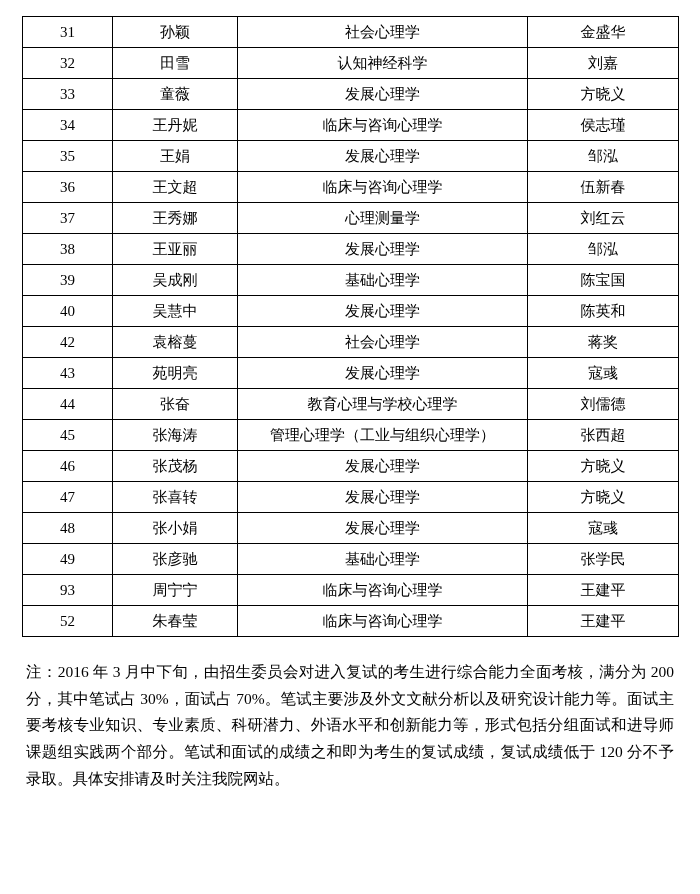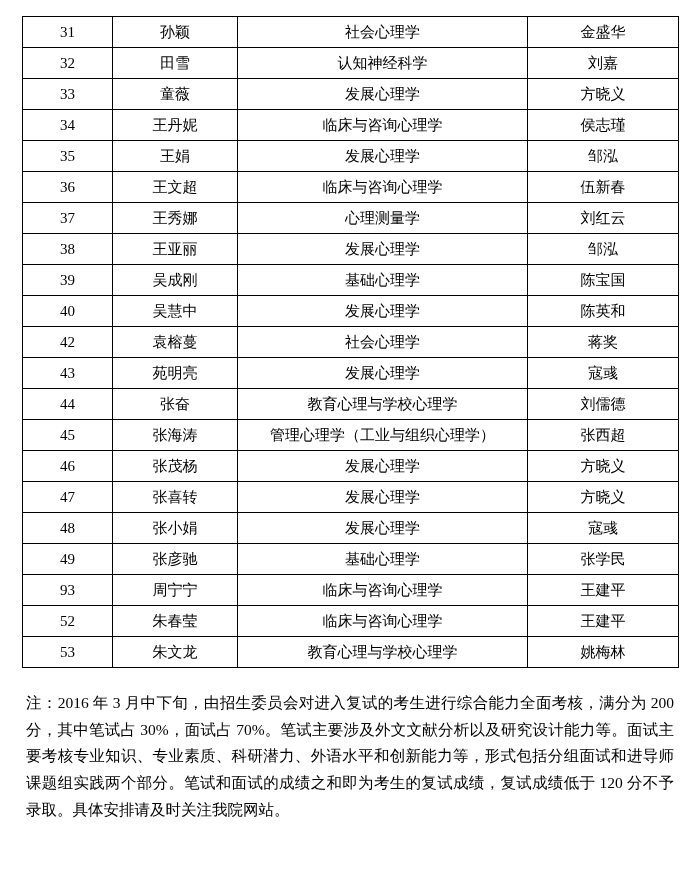--- a/index.html
+++ b/index.html
@@ -183,26 +183,20 @@
         <td>周宁宁</td>
         <td>临床与咨询心理学</td>
         <td>王建平</td>
       </tr>
       <tr>
         <td>52</td>
         <td>朱春莹</td>
         <td>临床与咨询心理学</td>
         <td>王建平</td>
       </tr>
-      <tr>
-        <td>53</td>
-        <td>朱文龙</td>
-        <td>教育心理与学校心理学</td>
-        <td>姚梅林</td>
-      </tr>
     </tbody>
   </table>
 
   <div class="note">
     <p>注：2016 年 3 月中下旬，由招生委员会对进入复试的考生进行综合能力全面考核，满分为 200 分，其中笔试占 30%，面试占 70%。笔试主要涉及外文文献分析以及研究设计能力等。面试主要考核专业知识、专业素质、科研潜力、外语水平和创新能力等，形式包括分组面试和进导师课题组实践两个部分。笔试和面试的成绩之和即为考生的复试成绩，复试成绩低于 120 分不予录取。具体安排请及时关注我院网站。</p>
   </div>
 
 </div>
 
 </body></html>

